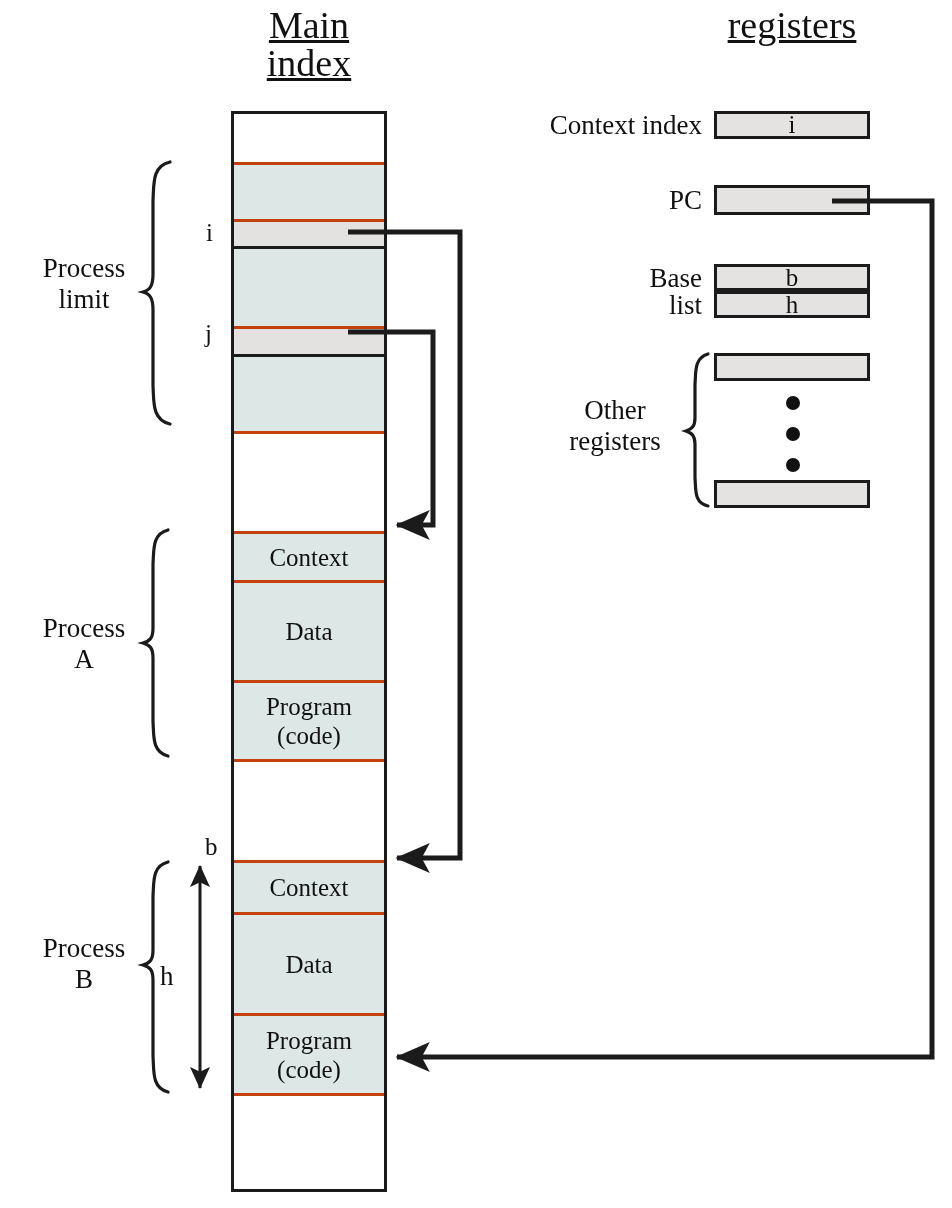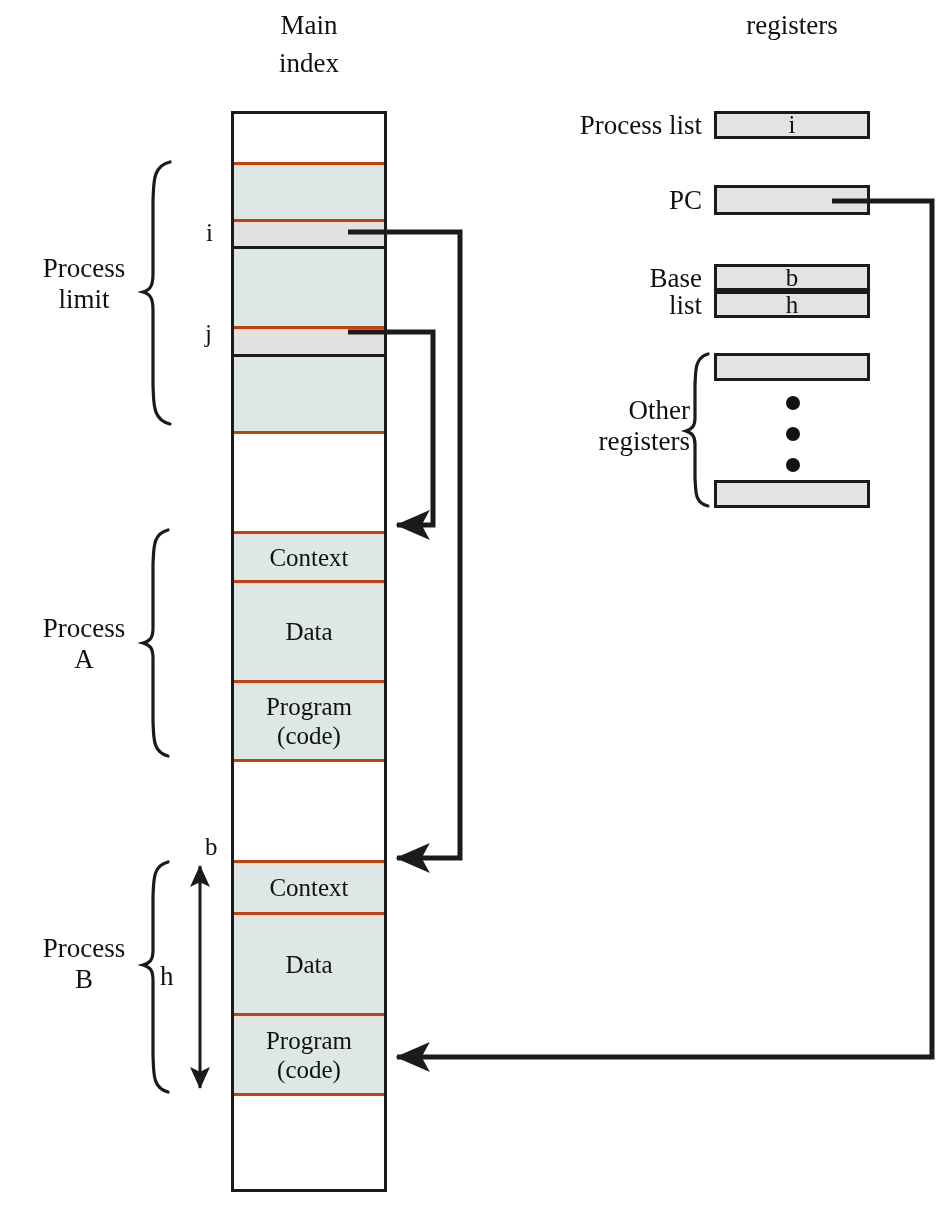--- a/index.html
+++ b/index.html
@@ -16,23 +16,24 @@
     width: 952px;
     height: 1208px;
     overflow: hidden;
     background: #ffffff;
   }
 
   
   .col-title {
     position: absolute;
     text-align: center;
-    font-size: 27px;
+    font-size: 38px;
     line-height: 38px;
     color: #111;
+    text-decoration: underline;
   }
 
   
   #memory-column {
     position: absolute;
     left: 231px;
     top: 111px;
     width: 156px;
     height: 1081px;
     border: 3px solid #1b1b1b;
@@ -186,26 +187,26 @@
   <div class="side-label" style="left:24px; top:613px; width:120px;">
     <div>Process</div>
     <div>A</div>
   </div>
 
   <div class="side-label" style="left:24px; top:933px; width:120px;">
     <div>Process</div>
     <div>B</div>
   </div>
 
-  <div class="side-label" style="left:540px; top:395px; width:150px; text-align:right;">
+  <div class="side-label" style="left:540px; top:395px; width:150px; text-align:center;">
     <div>Other</div>
     <div>registers</div>
   </div>
 
-  <div class="reg-label" style="left:480px; top:110px; width:222px;">Process list</div>
+  <div class="reg-label" style="left:480px; top:110px; width:222px;">Context index</div>
   <div class="reg-label" style="left:480px; top:185px; width:222px;">PC</div>
   <div class="reg-label" style="left:480px; top:263px; width:222px;">Base</div>
   <div class="reg-label" style="left:480px; top:290px; width:222px;">list</div>
 
   <div class="reg-box" style="left:714px; top:111px; width:156px; height:28px;">
     <span>i</span>
   </div>
 
   <div class="reg-box" style="left:714px; top:185px; width:156px; height:30px;">
     <span></span>

